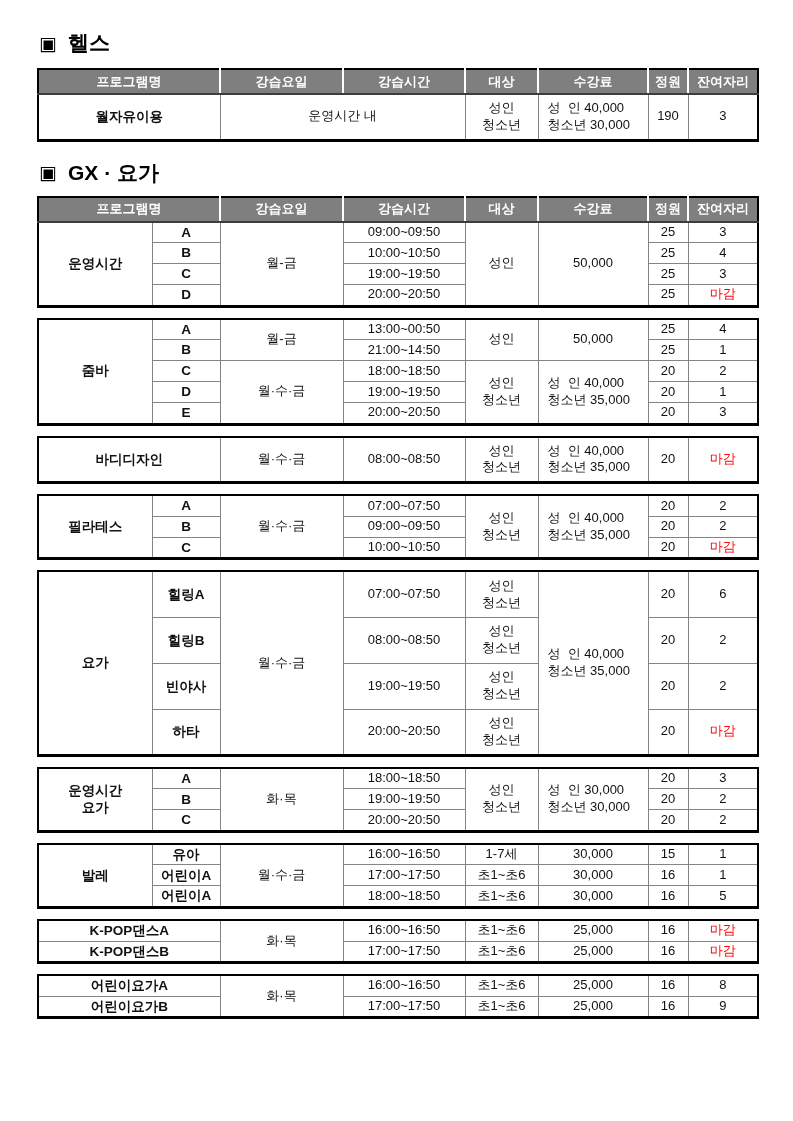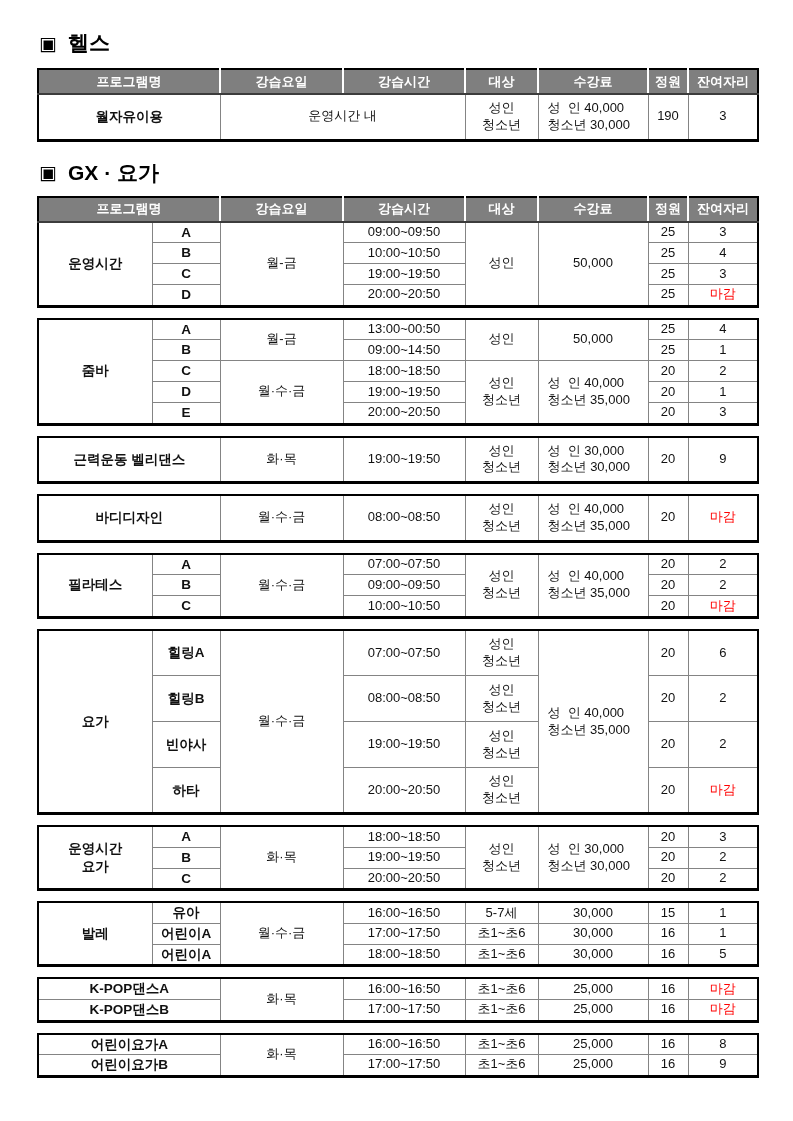--- a/index.html
+++ b/index.html
@@ -159,21 +159,21 @@
             <td class="b">A</td>
             <td rowspan="2">월-금</td>
             <td>13:00~00:50</td>
             <td rowspan="2">성인</td>
             <td rowspan="2">50,000</td>
             <td>25</td>
             <td>4</td>
           </tr>
           <tr>
             <td class="b">B</td>
-            <td>09:00~14:50</td>
+            <td>21:00~14:50</td>
             <td>25</td>
             <td>1</td>
           </tr>
           <tr>
             <td class="b">C</td>
             <td rowspan="3">월·수·금</td>
             <td>18:00~18:50</td>
             <td rowspan="3">성인
 청소년</td>
             <td rowspan="3" class="lt">성  인 40,000
@@ -185,45 +185,20 @@
             <td class="b">D</td>
             <td>19:00~19:50</td>
             <td>20</td>
             <td>1</td>
           </tr>
           <tr>
             <td class="b">E</td>
             <td>20:00~20:50</td>
             <td>20</td>
             <td>3</td>
-          </tr>
-        </tbody>
-      </table>
-      <table class="sched">
-        <colgroup>
-          <col style="width: 114px;">
-          <col style="width: 68px;">
-          <col style="width: 123px;">
-          <col style="width: 122px;">
-          <col style="width: 73px;">
-          <col style="width: 110px;">
-          <col style="width: 40px;">
-          <col style="width: 70px;">
-        </colgroup>
-        <tbody>
-          <tr class="tall">
-            <td colspan="2" class="b">근력운동 벨리댄스</td>
-            <td>화·목</td>
-            <td>19:00~19:50</td>
-            <td>성인
-청소년</td>
-            <td class="lt">성  인 30,000
-청소년 30,000</td>
-            <td>20</td>
-            <td>9</td>
           </tr>
         </tbody>
       </table>
       <table class="sched">
         <colgroup>
           <col style="width: 114px;">
           <col style="width: 68px;">
           <col style="width: 123px;">
           <col style="width: 122px;">
           <col style="width: 73px;">
@@ -382,21 +357,21 @@
           <col style="width: 110px;">
           <col style="width: 40px;">
           <col style="width: 70px;">
         </colgroup>
         <tbody>
           <tr>
             <td rowspan="3" class="b">발레</td>
             <td class="b">유아</td>
             <td rowspan="3">월·수·금</td>
             <td>16:00~16:50</td>
-            <td>5-7세</td>
+            <td>1-7세</td>
             <td>30,000</td>
             <td>15</td>
             <td>1</td>
           </tr>
           <tr>
             <td class="b">어린이A</td>
             <td>17:00~17:50</td>
             <td>초1~초6</td>
             <td>30,000</td>
             <td>16</td>

